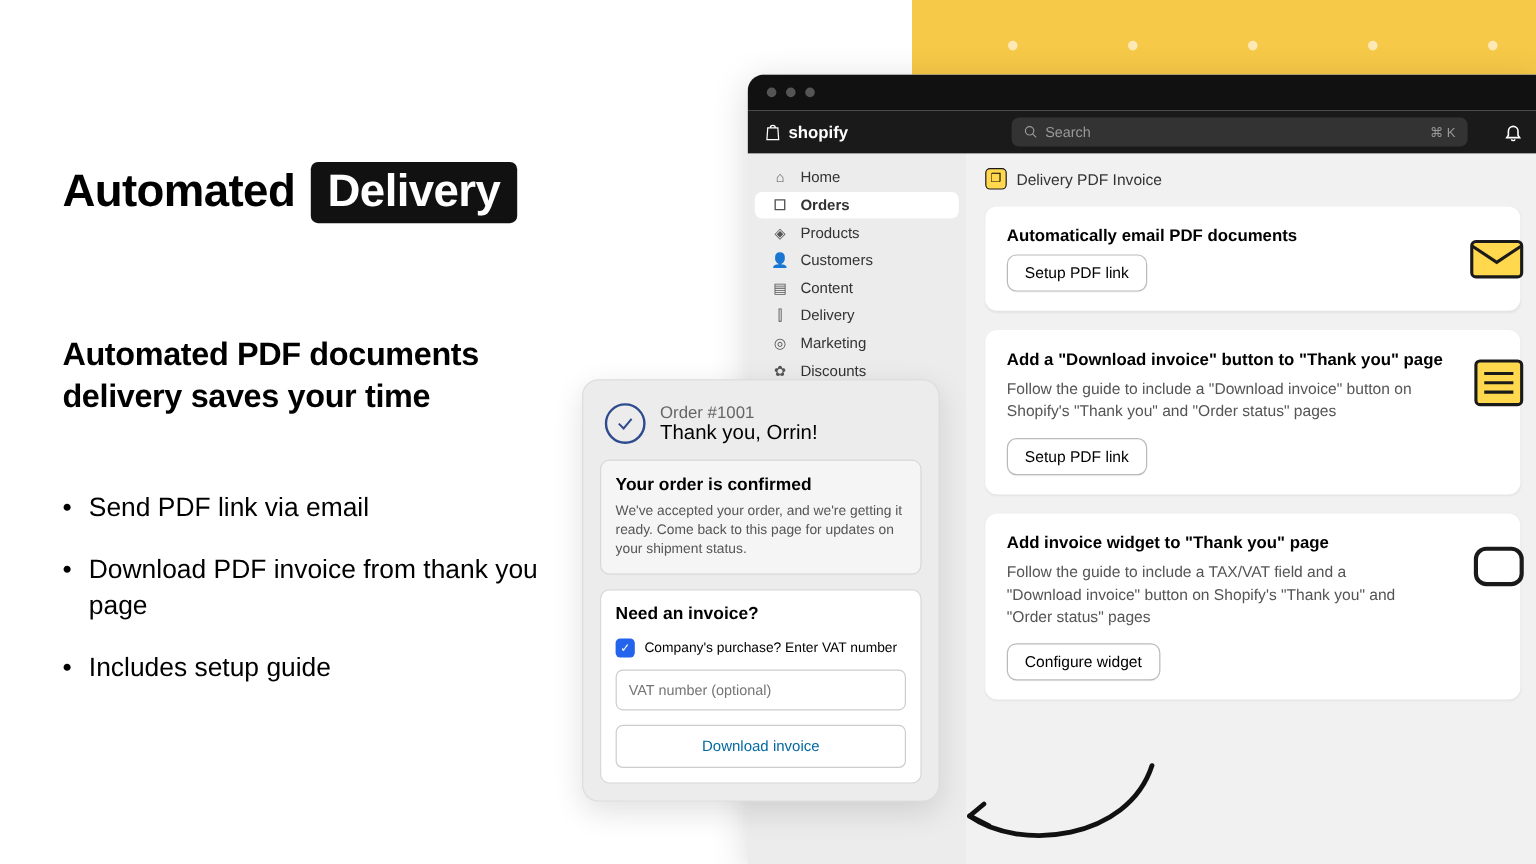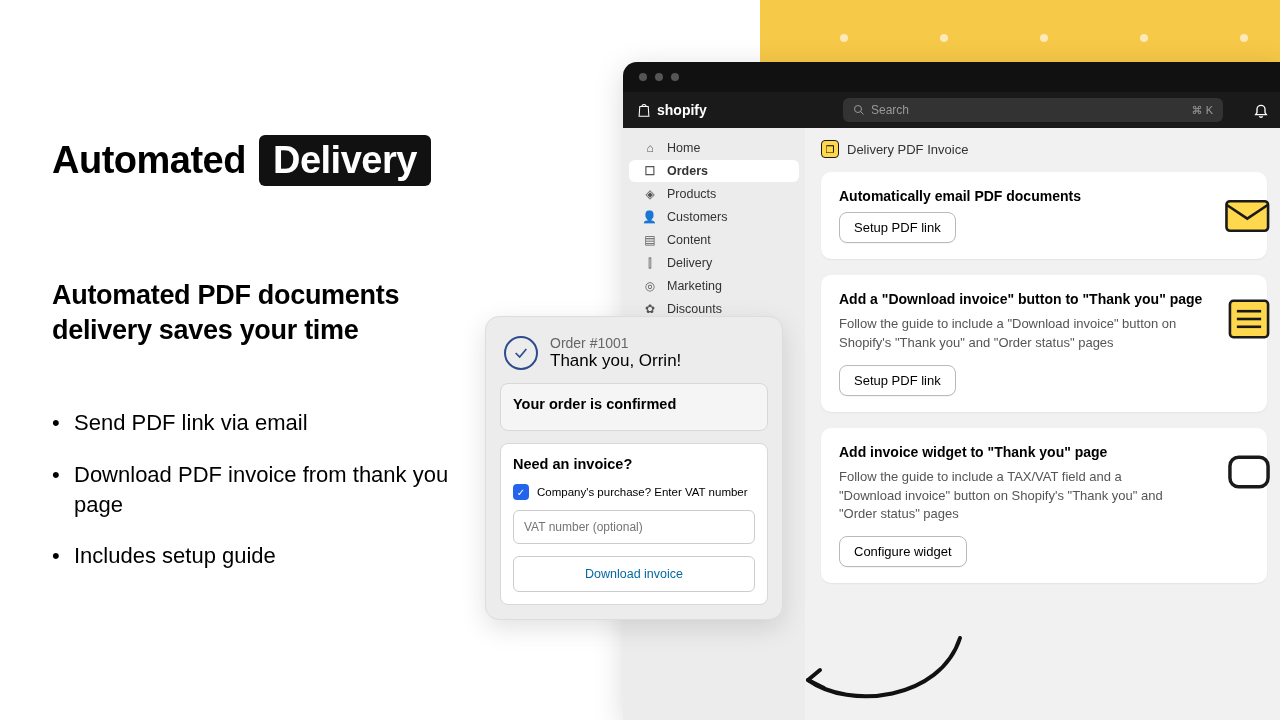--- a/index.html
+++ b/index.html
@@ -198,20 +198,21 @@
           <polyline points="4 12 10 18 20 6"></polyline>
         </svg>
     </div>
     <div>
       <div class="order-num">Order #1001</div>
       <div class="order-thanks">Thank you, Orrin!</div>
     </div>
   </div>
   <div class="order-confirmed">
     <h4>Your order is confirmed</h4>
+    <p>We've accepted your order, and we're getting it ready. Come back to this page for updates on your shipment status.</p>
   </div>
   <div class="invoice-box">
     <h4>Need an invoice?</h4>
     <div class="chk-row">
       <span class="chk">✓</span>
       <span>Company's purchase? Enter VAT number</span>
     </div>
     <input class="vat-input" placeholder="VAT number (optional)" style="">
     <button class="dl-btn">Download invoice</button>
   </div>

